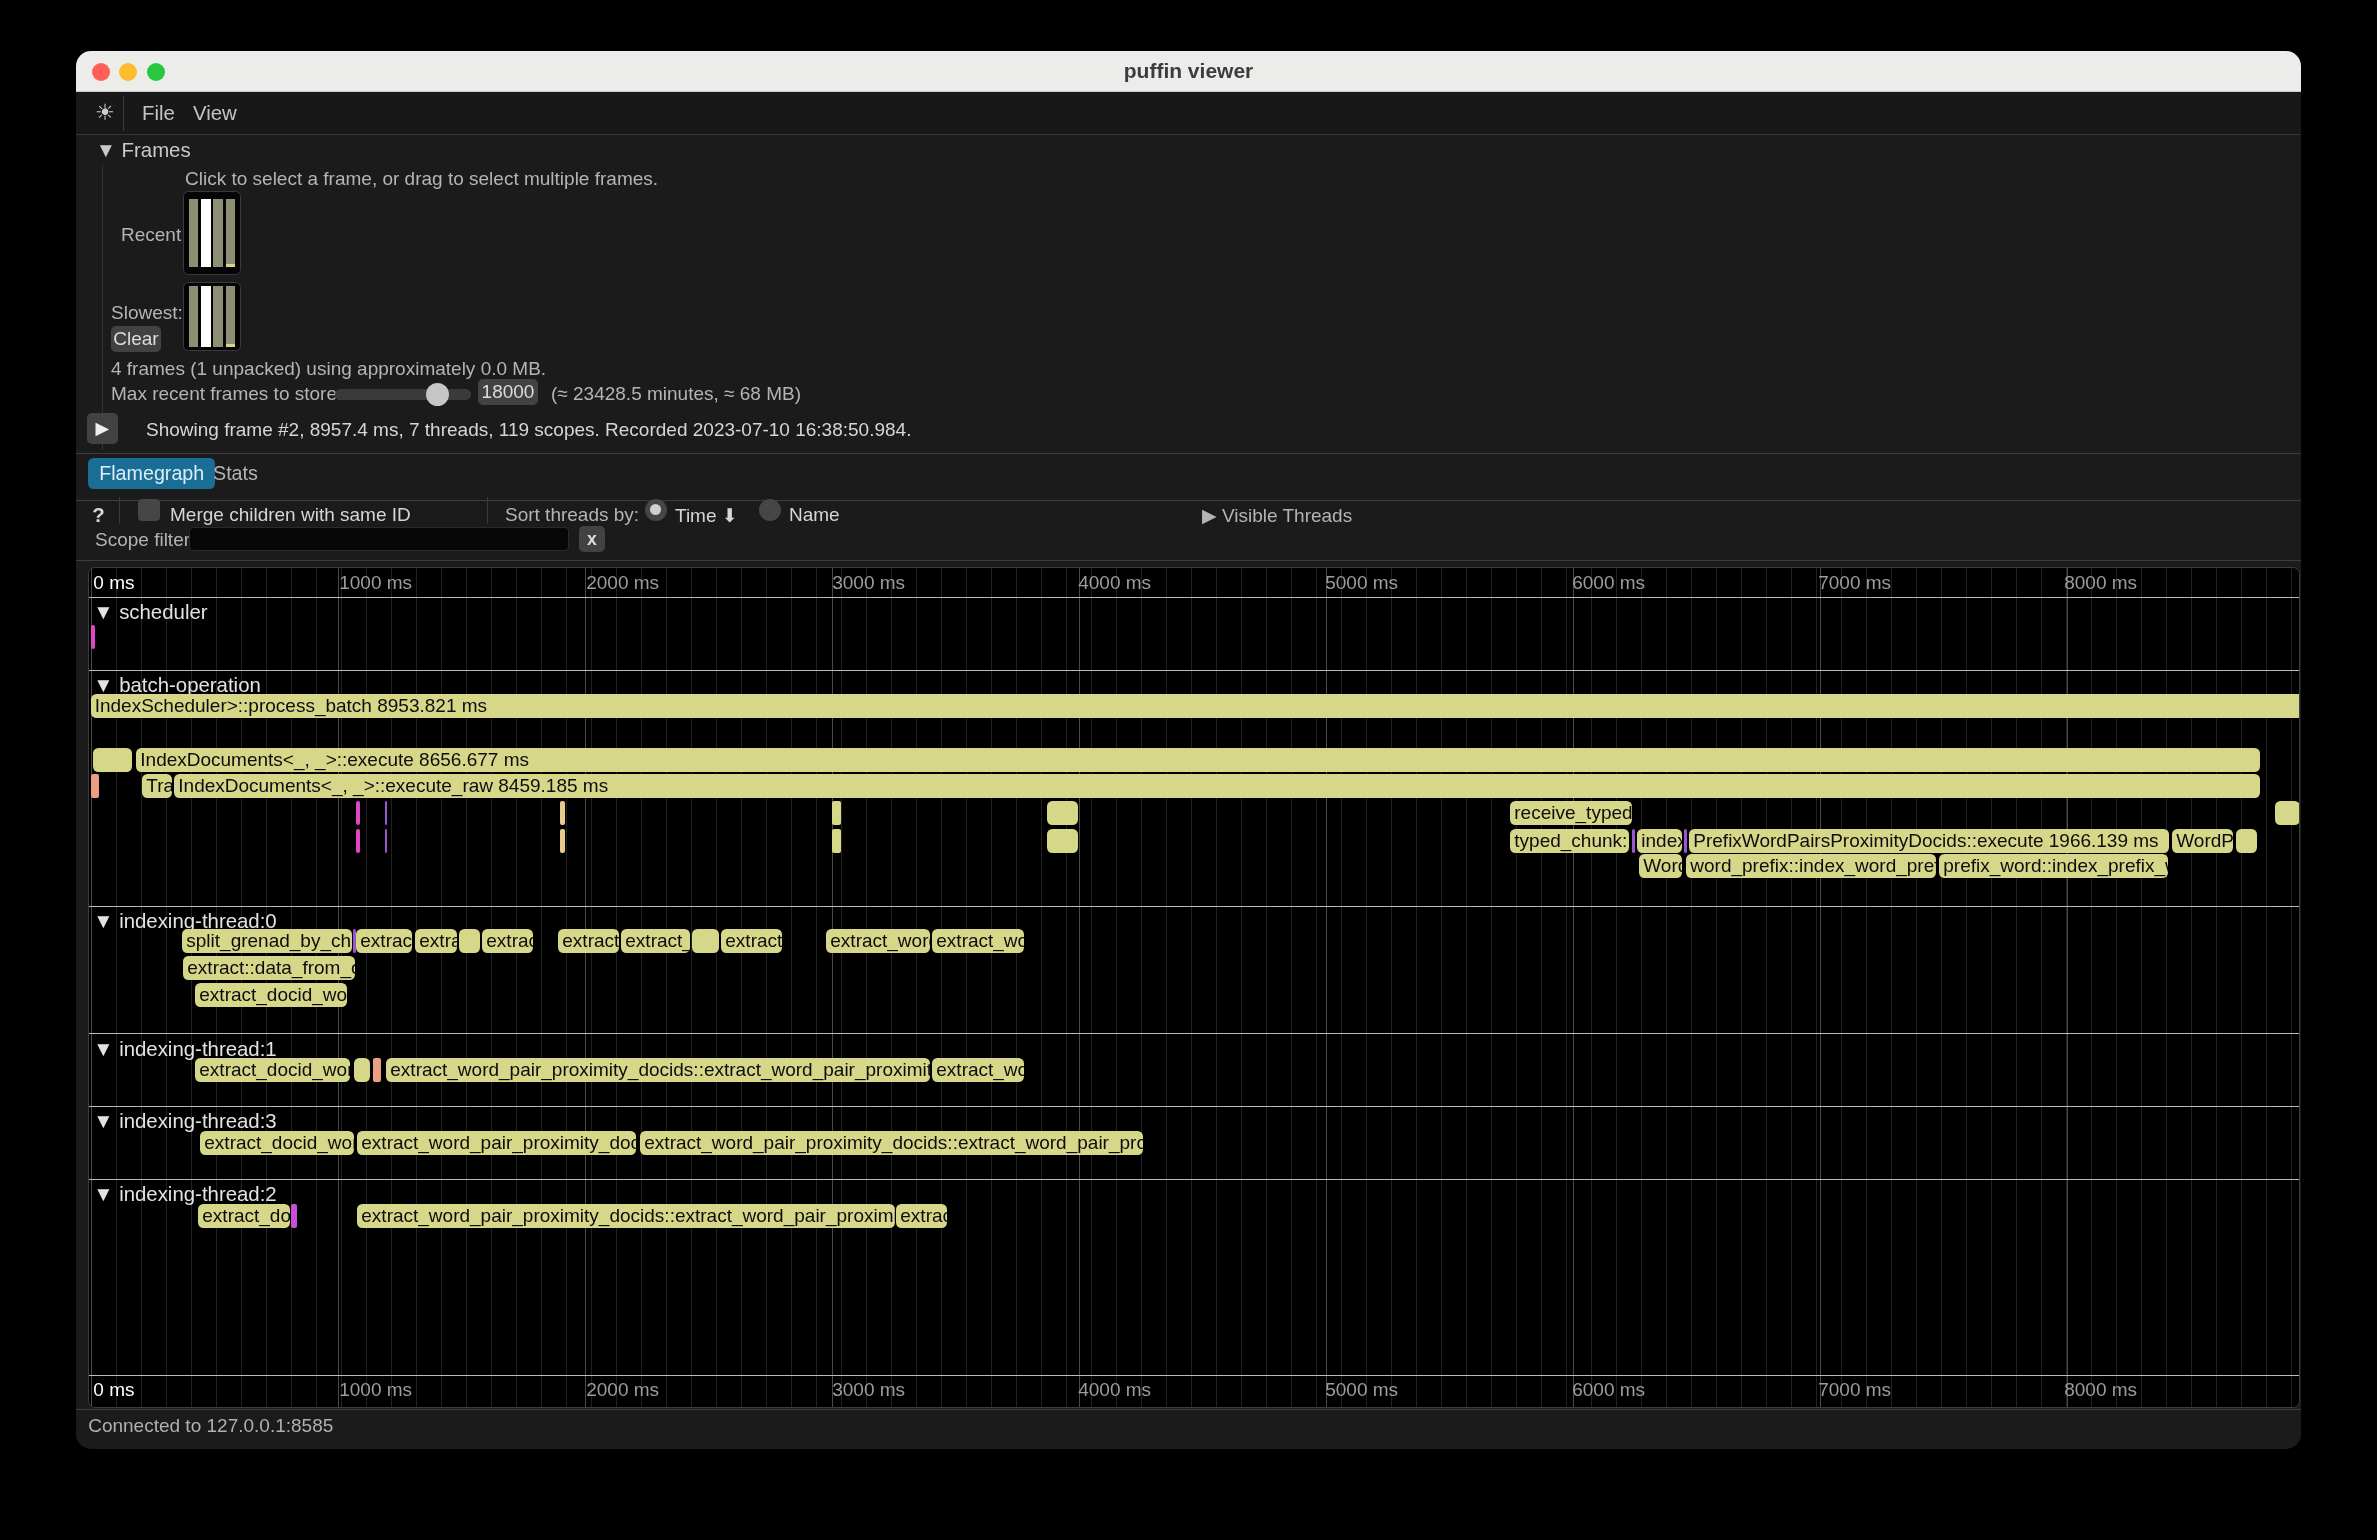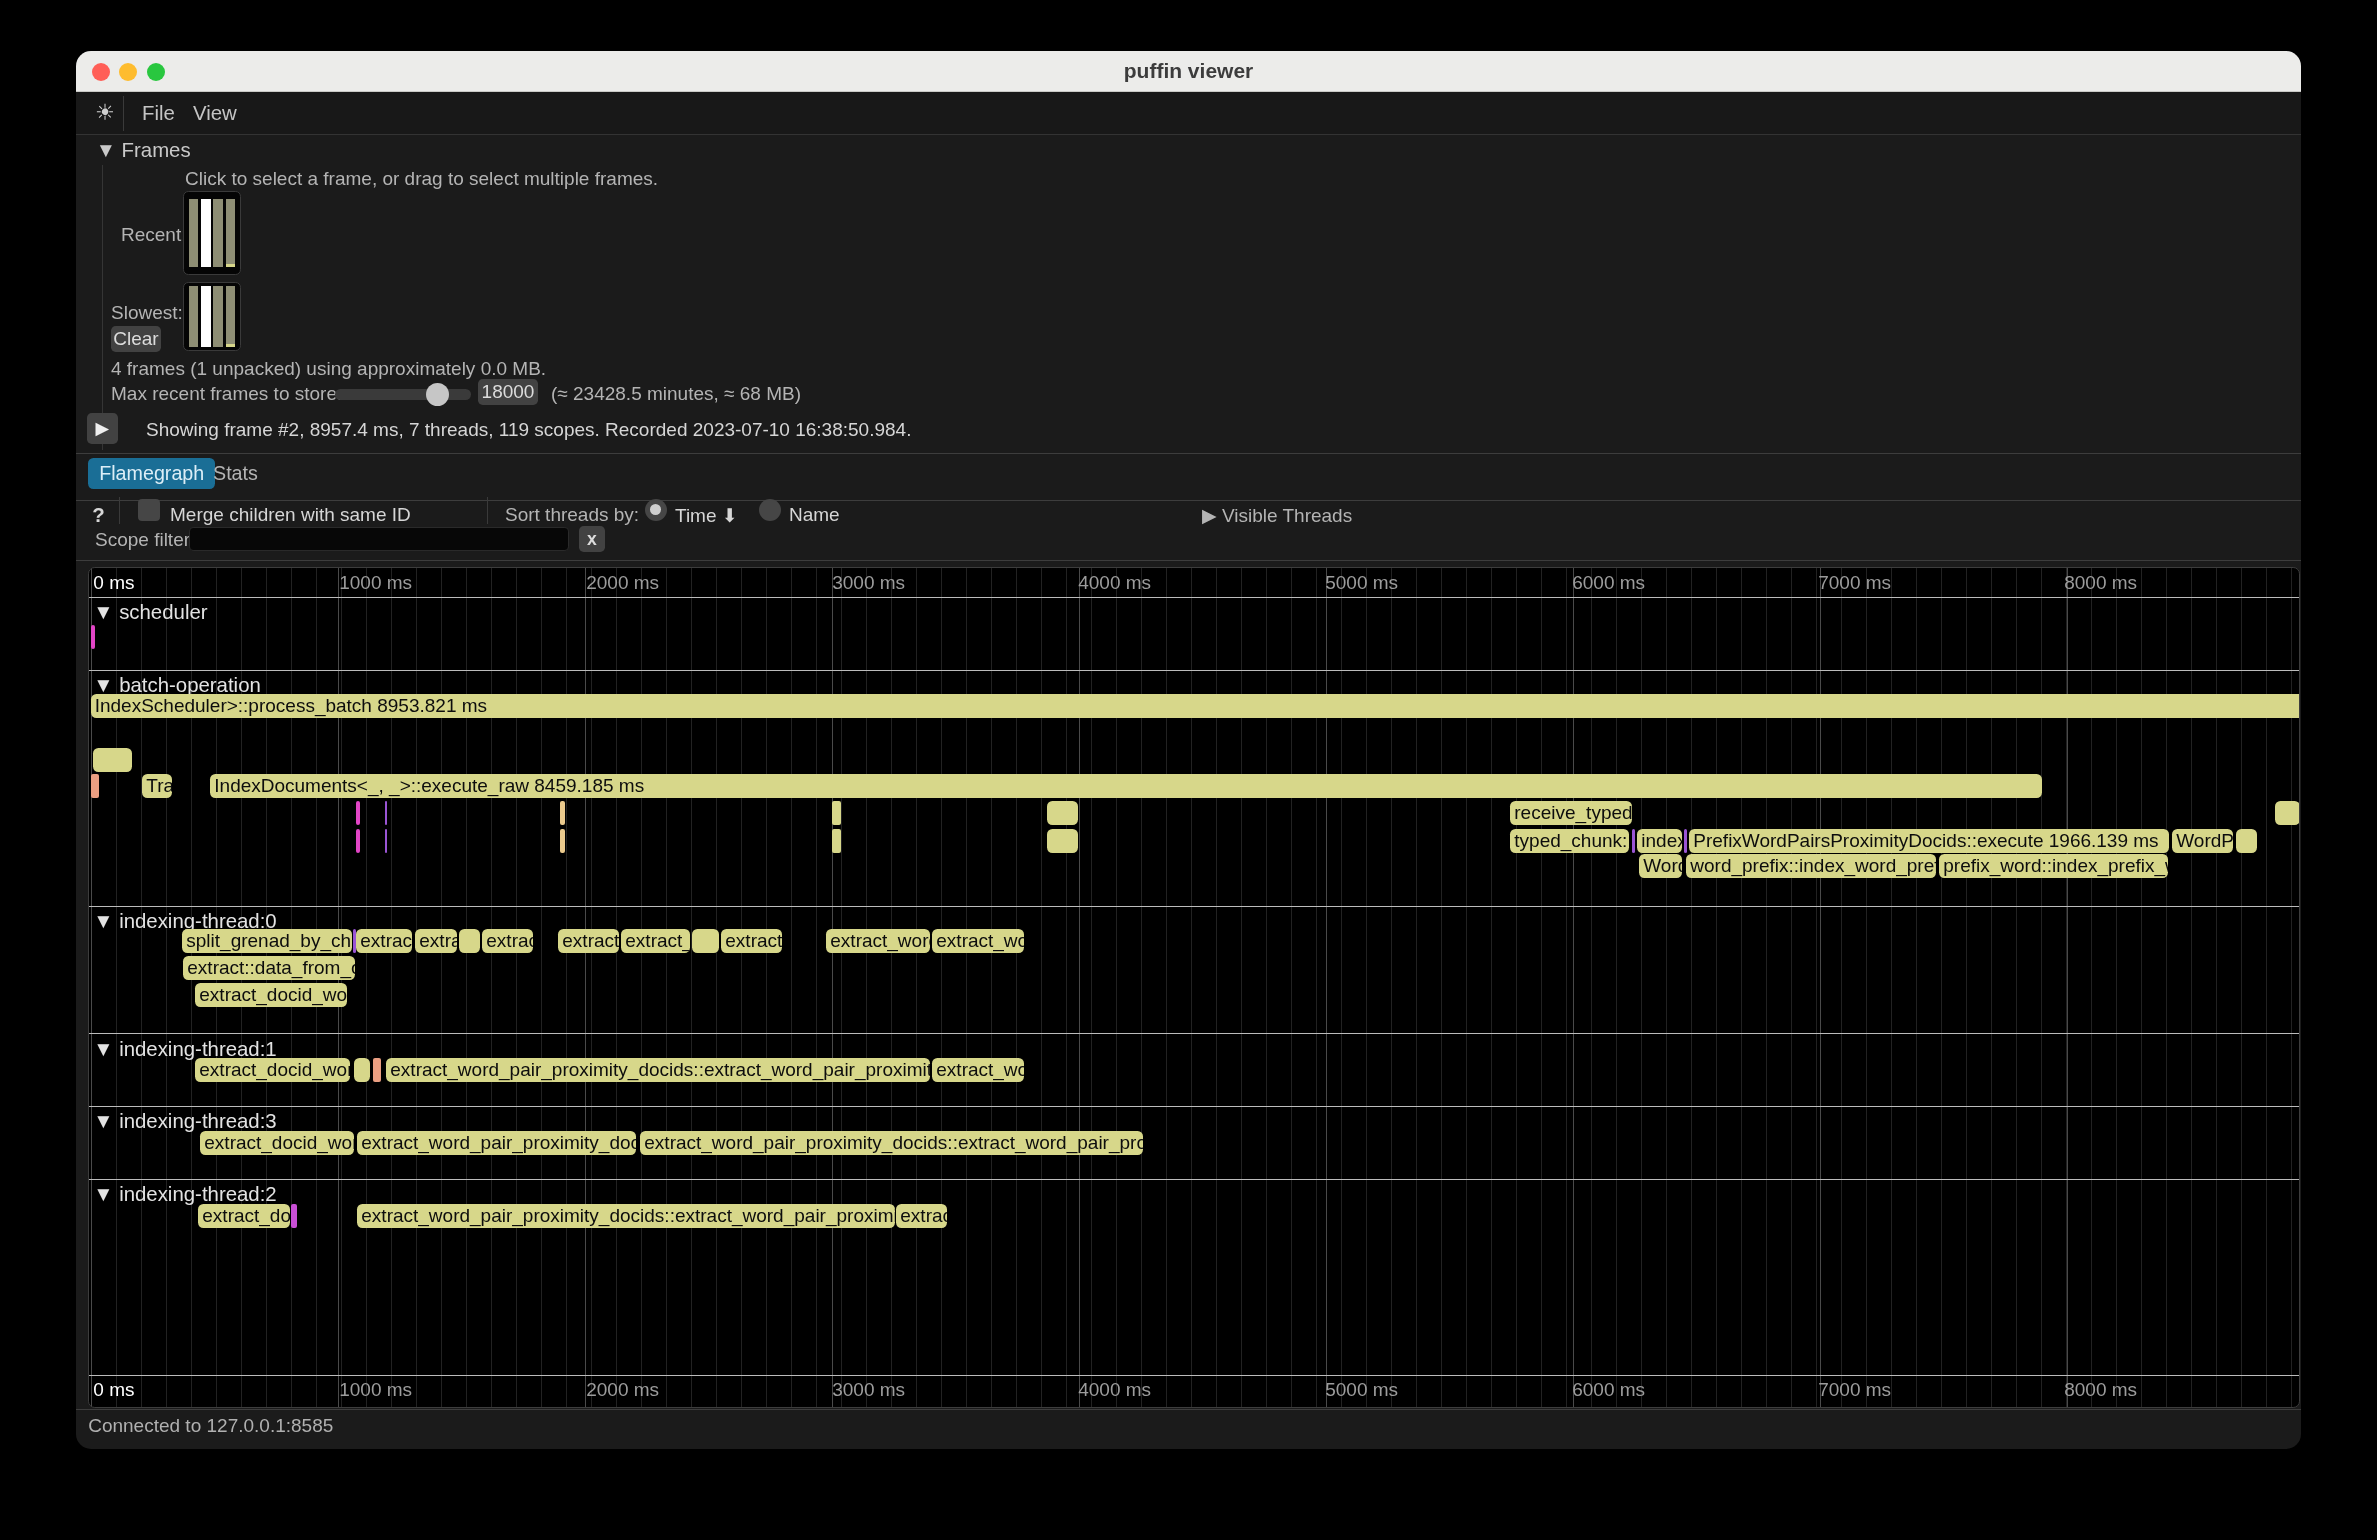--- a/index.html
+++ b/index.html
@@ -167,23 +167,24 @@
       <div class="hsep-canvas" style="top: 338px;"></div>
       <div class="hsep-canvas" style="top: 465px;"></div>
       <div class="hsep-canvas" style="top: 538px;"></div>
       <div class="hsep-canvas" style="top: 611px;"></div>
       <div class="hsep-canvas" style="top: 807px;"></div>
       <div class="thread-header" style="left: 4.1px; top: 33px;">▼ scheduler</div>
       <div class="tickbar" style="left: 2px; top: 57px; width: 3.4px; background: rgb(226, 69, 198);"></div>
       <div class="thread-header" style="left: 4.1px; top: 106px;">▼ batch-operation</div>
       <div class="bar" style="left: 1.4px; top: 126px; width: 2376px; background: rgb(215, 215, 138);">IndexScheduler&gt;::process_batch 8953.821 ms</div>
       <div class="bar" style="left: 3.4px; top: 180px; width: 39px; background: rgb(215, 215, 138);"></div>
+      <div class="bar" style="left: 47px; top: 180px; width: 2124px; background: rgb(215, 215, 138);">IndexDocuments&lt;_, _&gt;::execute 8656.677 ms</div>
       <div class="tickbar" style="left: 2px; top: 206px; width: 7.5px; background: rgb(235, 159, 130);"></div>
       <div class="bar" style="left: 53px; top: 206px; width: 30px; background: rgb(215, 215, 138);">Trans</div>
-      <div class="bar" style="left: 85px; top: 206px; width: 1832px; background: rgb(215, 215, 138); margin-left: 36px;">IndexDocuments&lt;_, _&gt;::execute_raw 8459.185 ms</div>
+      <div class="bar" style="left: 85px; top: 206px; width: 2086px; background: rgb(215, 215, 138);">IndexDocuments&lt;_, _&gt;::execute_raw 8459.185 ms</div>
       <div class="tickbar" style="left: 267px; top: 233px; width: 3.4px; background: rgb(226, 69, 198);"></div>
       <div class="tickbar" style="left: 296px; top: 233px; width: 2px; background: rgb(154, 85, 212);"></div>
       <div class="tickbar" style="left: 471px; top: 233px; width: 4.7px; background: rgb(234, 201, 140);"></div>
       <div class="tickbar" style="left: 743px; top: 233px; width: 8.8px; background: rgb(215, 215, 138);"></div>
       <div class="bar" style="left: 958px; top: 233px; width: 31px; background: rgb(215, 215, 138);"></div>
       <div class="bar" style="left: 1421px; top: 233px; width: 122px; background: rgb(215, 215, 138);">receive_typed_</div>
       <div class="bar" style="left: 2186px; top: 233px; width: 24.4px; background: rgb(215, 215, 138);"></div>
       <div class="tickbar" style="left: 267px; top: 261px; width: 3.4px; background: rgb(226, 69, 198);"></div>
       <div class="tickbar" style="left: 296px; top: 261px; width: 2px; background: rgb(154, 85, 212);"></div>
       <div class="tickbar" style="left: 471px; top: 261px; width: 4.7px; background: rgb(234, 201, 140);"></div>

